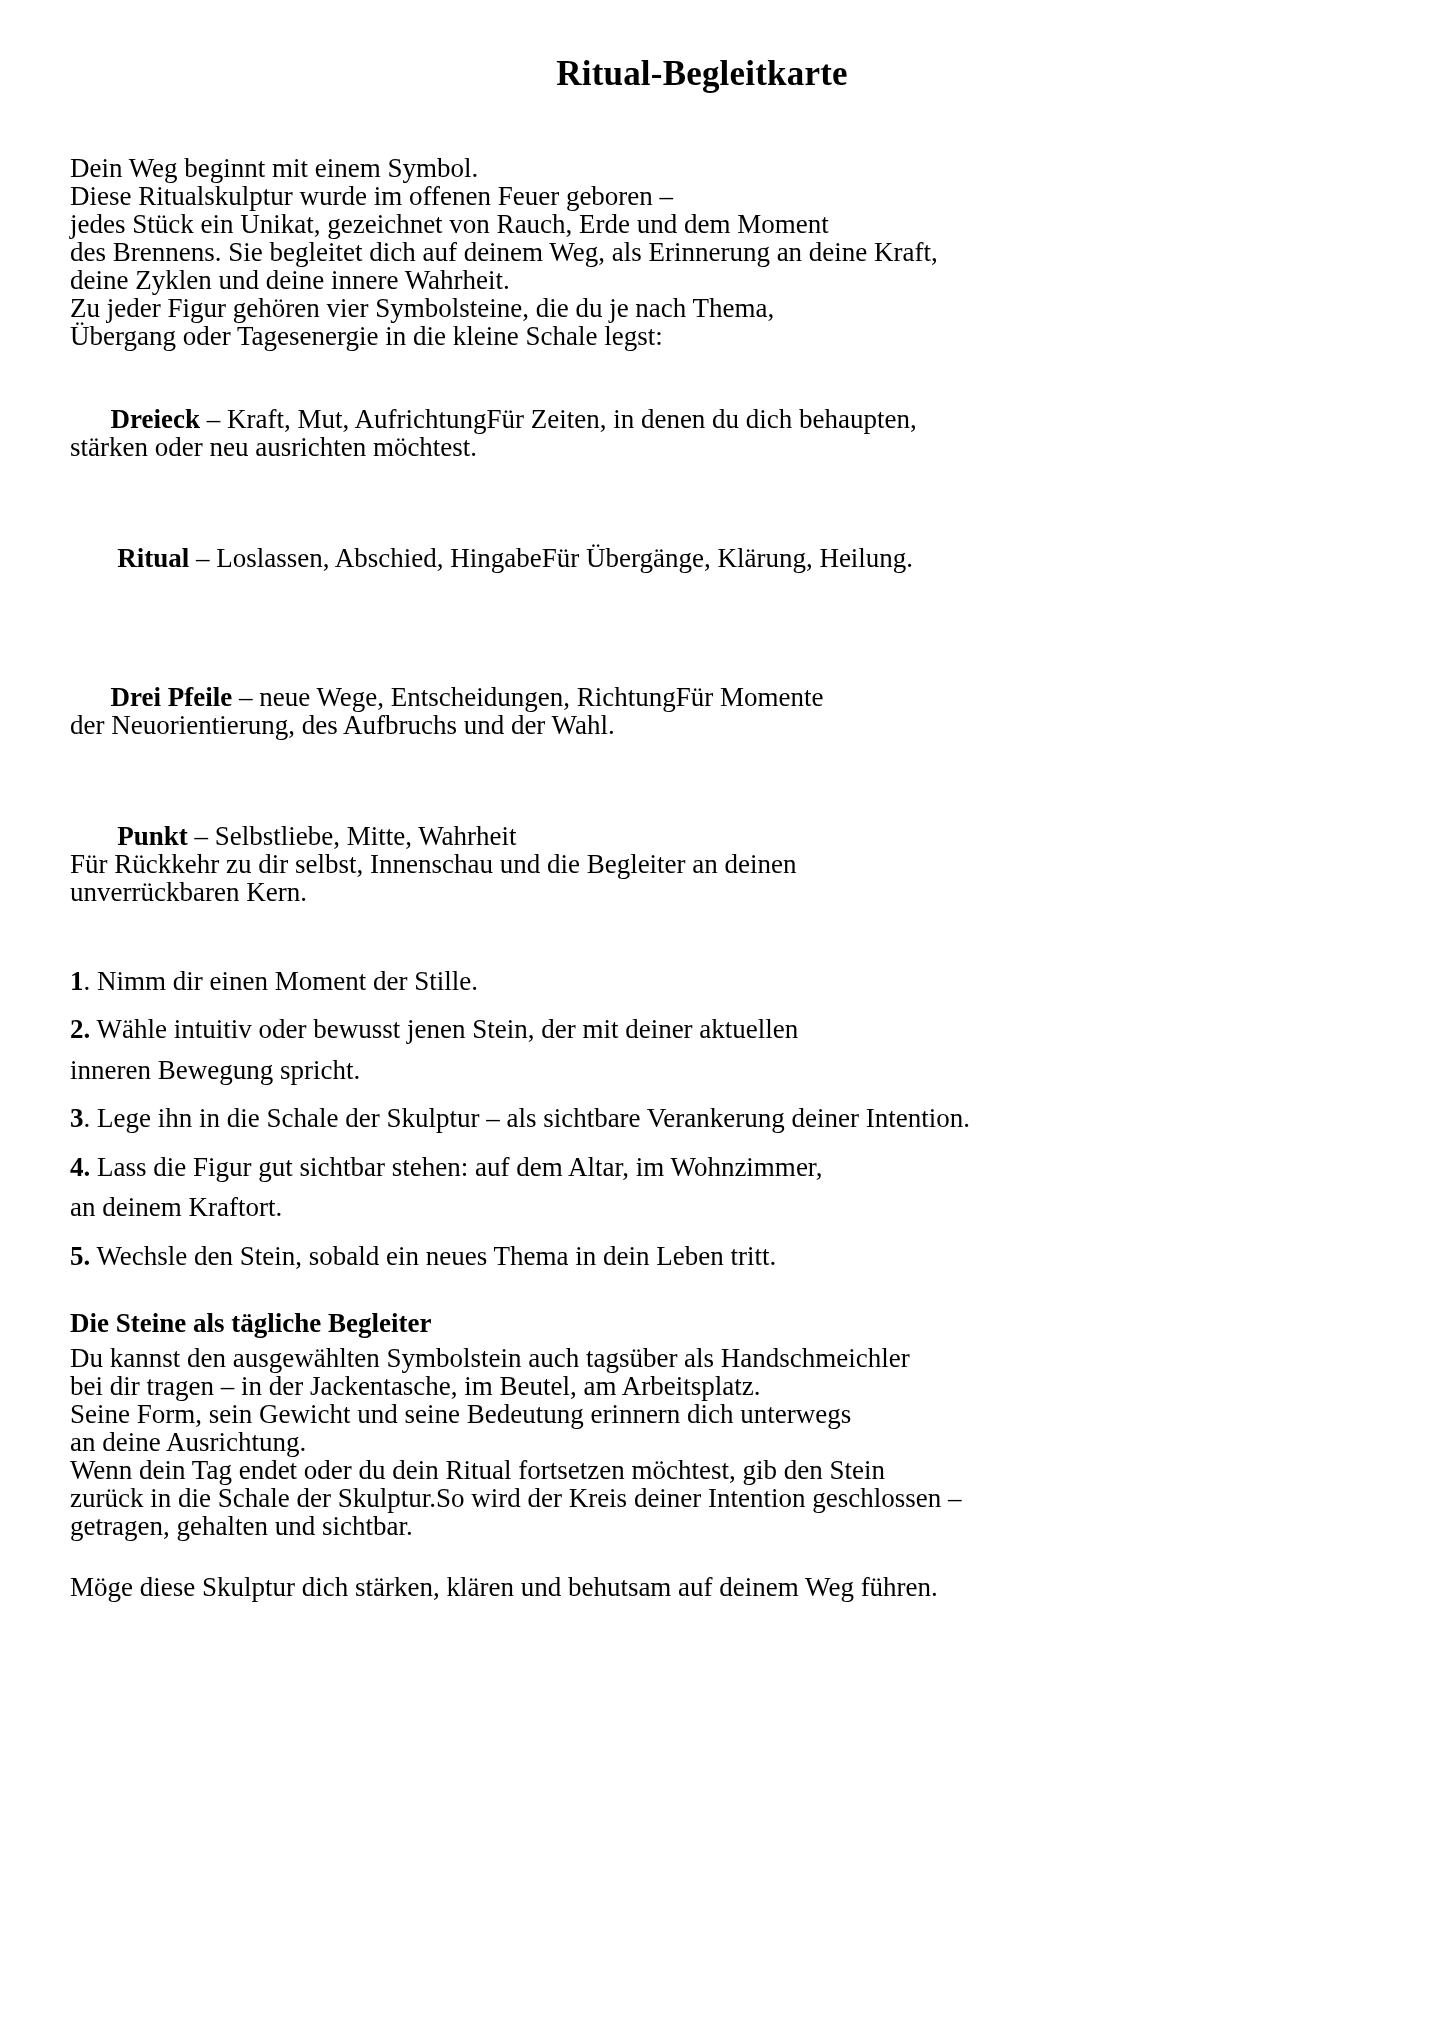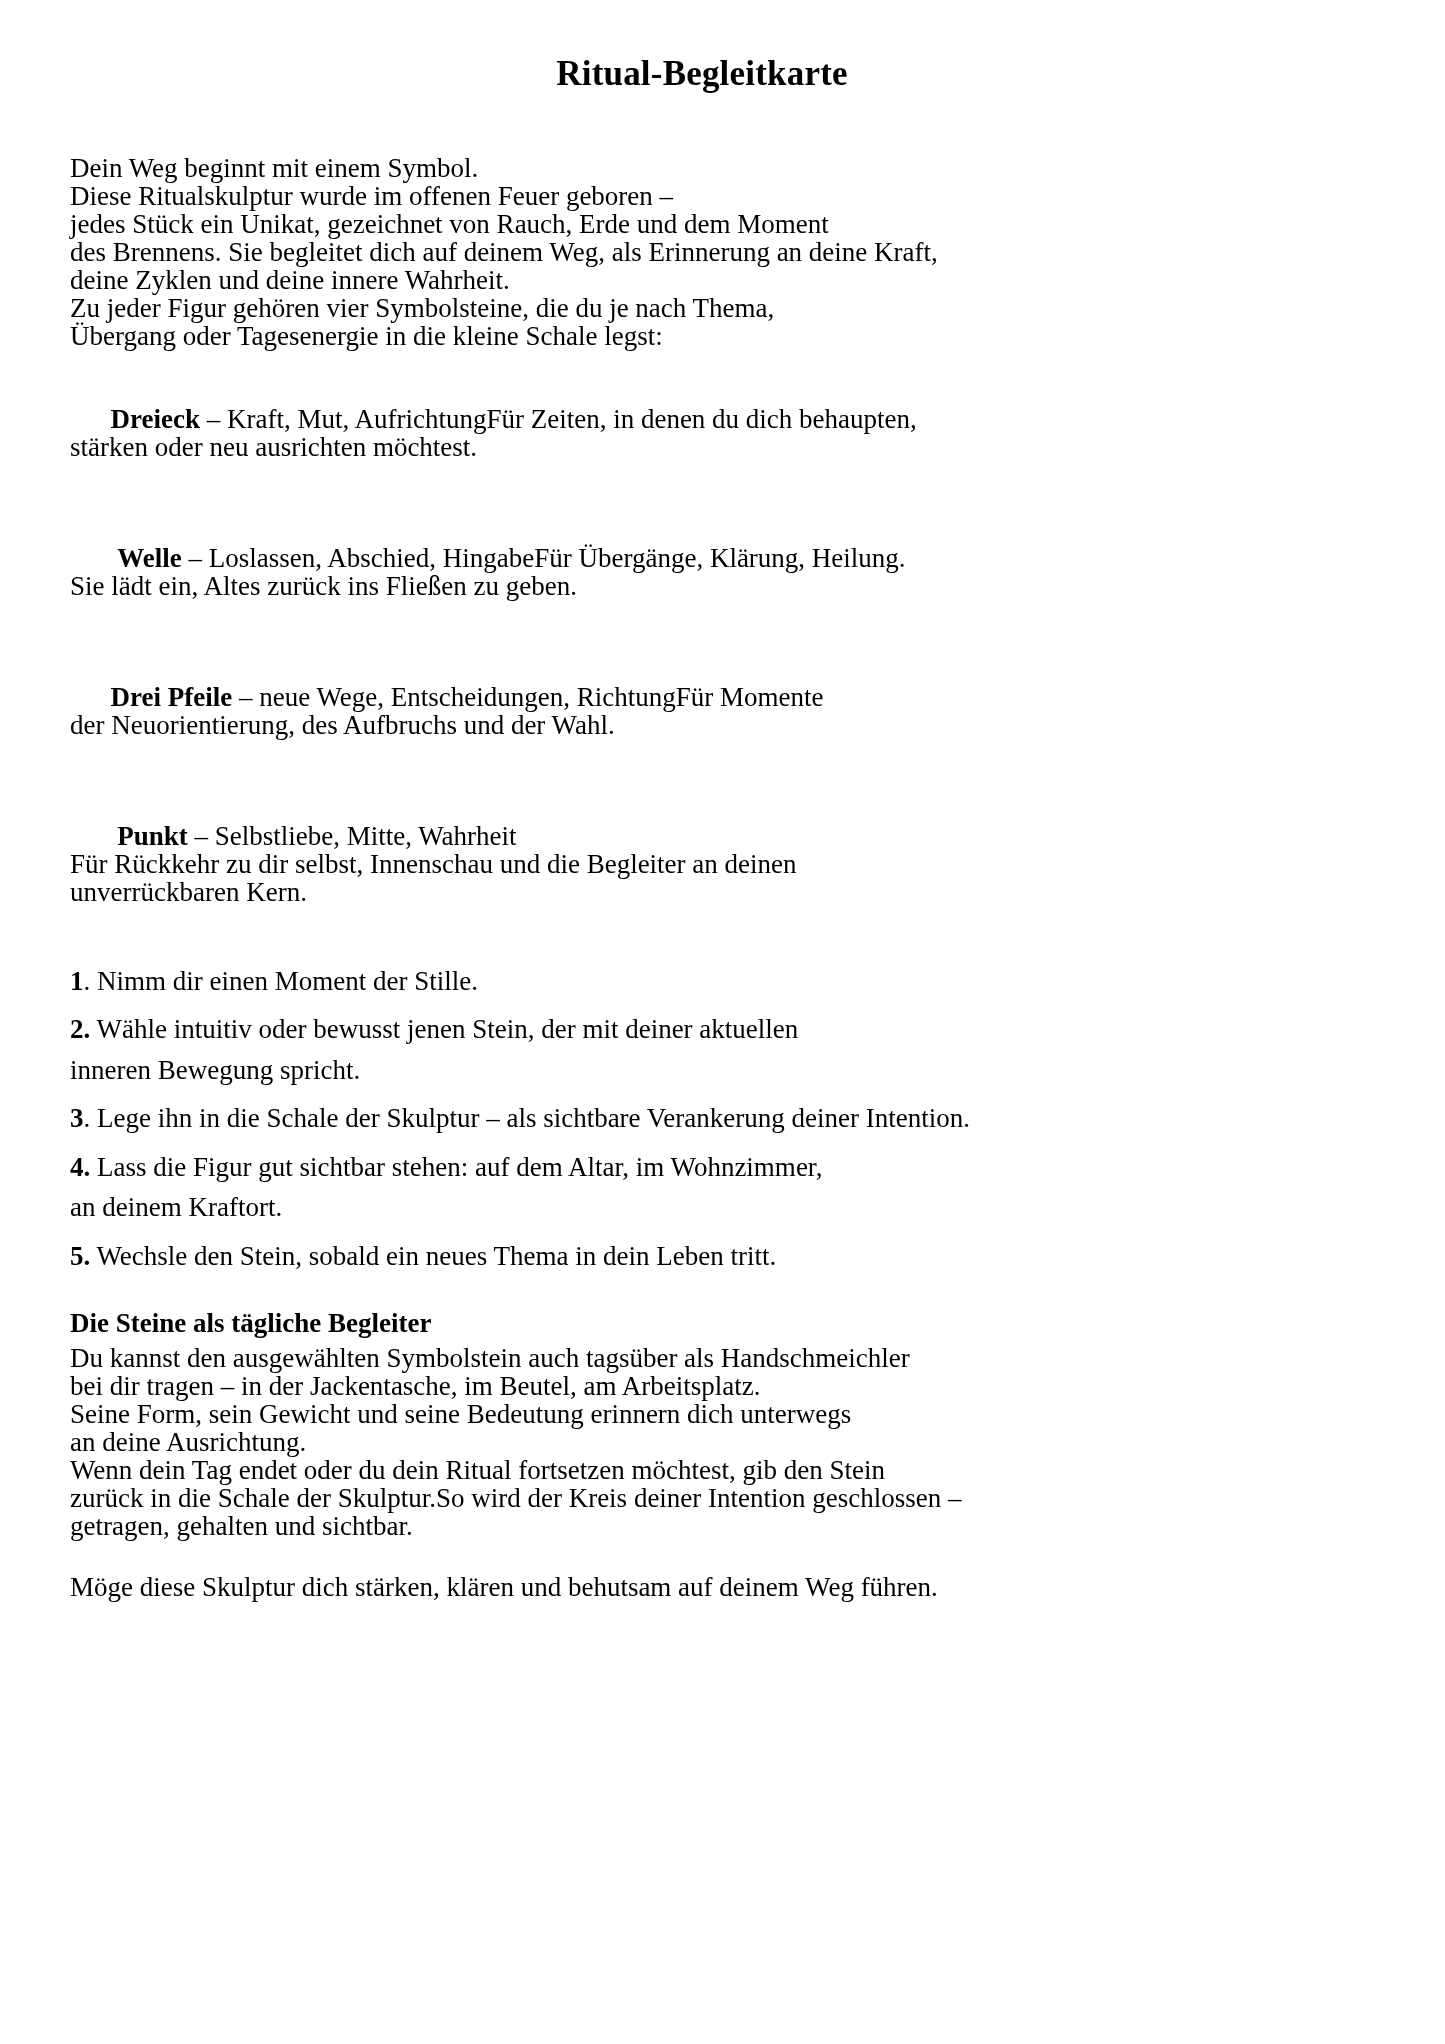--- a/index.html
+++ b/index.html
@@ -72,21 +72,21 @@
 deine Zyklen und deine innere Wahrheit.
 Zu jeder Figur gehören vier Symbolsteine, die du je nach Thema,
 Übergang oder Tagesenergie in die kleine Schale legst:</p>
 
   <div>
     <p class="block">
       <span class="sp"></span><span class="b">Dreieck</span><span> – Kraft, Mut, AufrichtungFür Zeiten, in denen du dich behaupten,</span><br><span>stärken oder neu ausrichten möchtest.</span>
     </p>
 
     <p class="block">
-      <span class="sp"> </span><span class="b">Welle</span><span> – Loslassen, Abschied, HingabeFür Übergänge, Klärung, Heilung.</span><br><span>Sie lädt ein, Altes zurück ins Fließen zu geben.</span>
+      <span class="sp"> </span><span class="b">Ritual</span><span> – Loslassen, Abschied, HingabeFür Übergänge, Klärung, Heilung.</span><br>
     </p>
 
     <p class="block">
       <span class="sp"></span><span class="b">Drei Pfeile</span><span> – neue Wege, Entscheidungen, RichtungFür Momente</span><br><span>der Neuorientierung, des Aufbruchs und der Wahl.</span>
     </p>
 
     <p class="block">
       <span class="sp"> </span><span class="b">Punkt</span><span> – Selbstliebe, Mitte, Wahrheit</span><br><span>Für Rückkehr zu dir selbst, Innenschau und die Begleiter an deinen
 unverrückbaren Kern.</span>
     </p>

